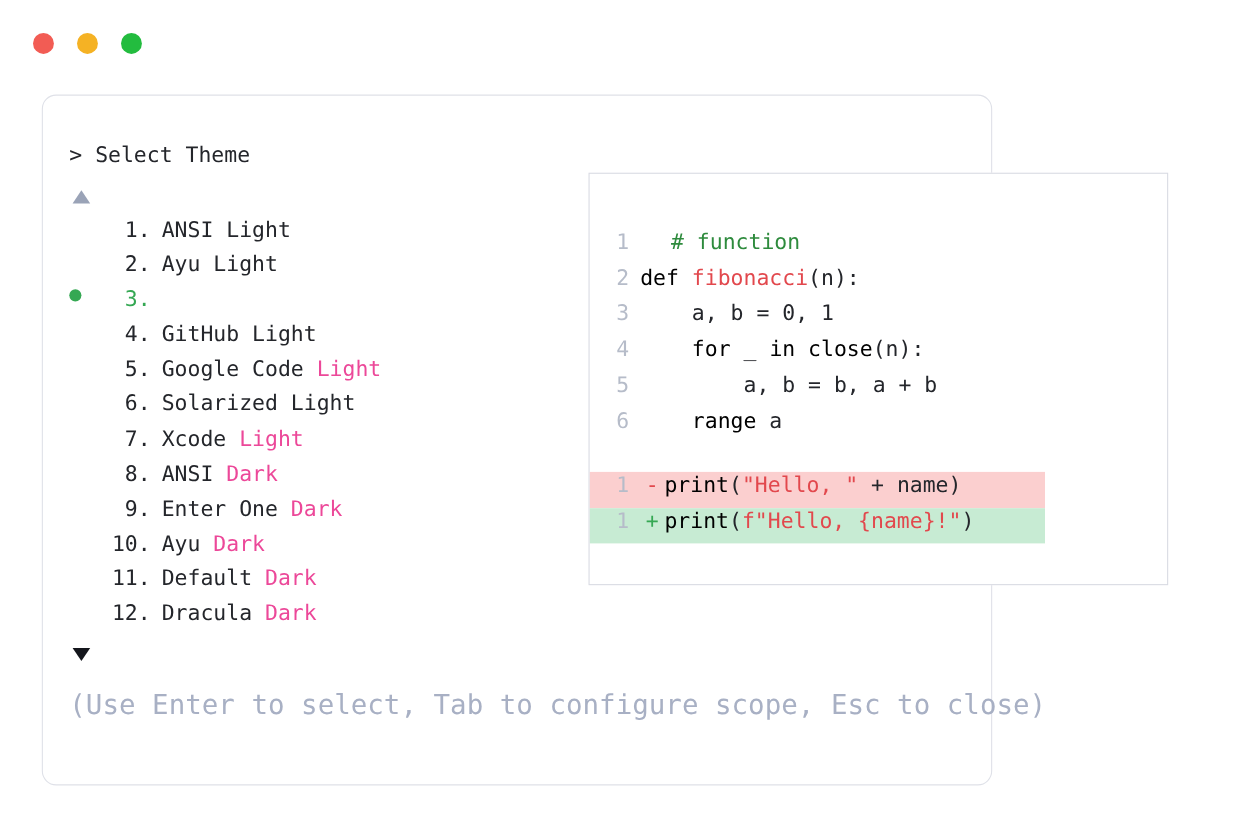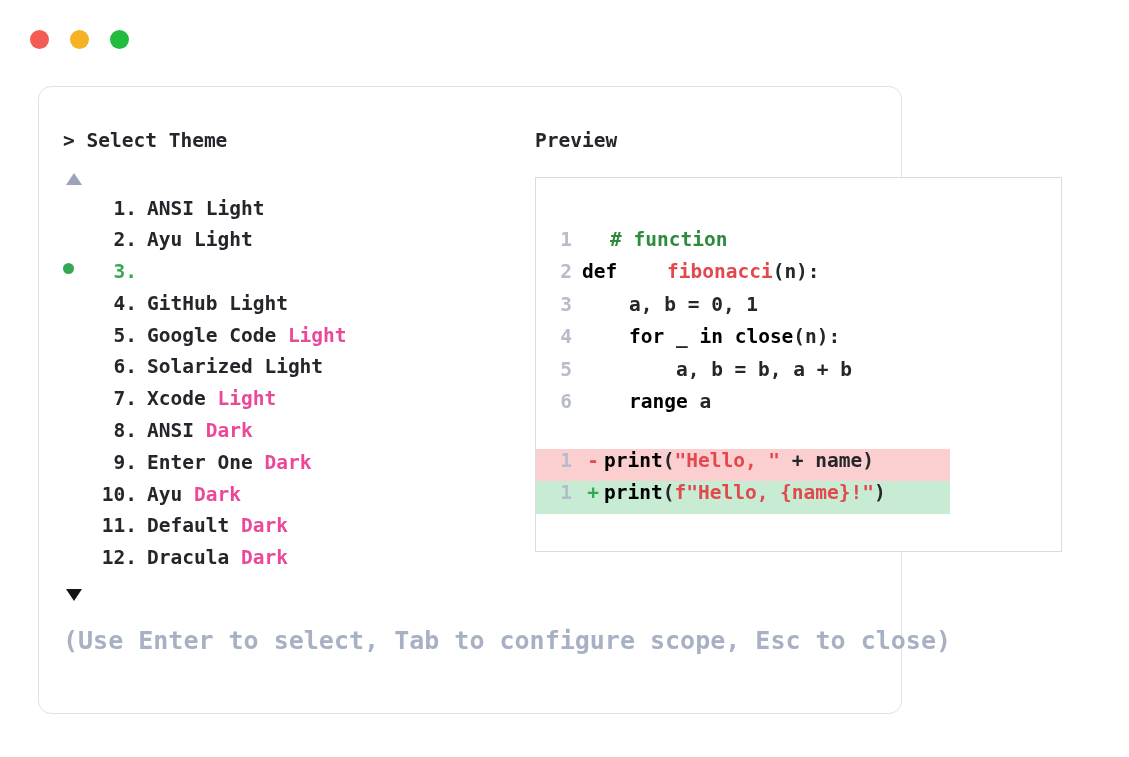--- a/index.html
+++ b/index.html
@@ -36,21 +36,20 @@
   .card {
     position: absolute;
     left: 38px;
     top: 86px;
     width: 864px;
     height: 628px;
     background: #ffffff;
     border: 1.5px solid #dfe1e8;
     border-radius: 13px;
     box-sizing: border-box;
-    font-weight: bold;
   }
 
   
   .columns {
     position: absolute;
     left: 0;
     top: 0;
     width: 100%;
     height: 100%;
   }
@@ -166,21 +165,21 @@
     width: 26px;
     flex: 0 0 26px;
     text-align: right;
     color: #b6bcc9;
     padding-right: 10px;
   }
   .code-gap { height: 26px; }
 
   .tok-comment { color: #2e8b3d; margin-left: 28px; }
   .tok-kw      { color: #000000; }
-  .tok-fn      { color: #e2484d; margin-left: 38px; }
+  .tok-fn      { color: #e2484d; }
   .tok-str     { color: #e2484d; }
   .tok-plain   { color: #24262b; }
 
   
   .diff-row {
     display: flex;
     align-items: baseline;
     height: 32.5px;
     font-size: 19.5px;
     white-space: pre;
@@ -227,21 +226,20 @@
           <div class="theme-row"><span class="bullet-cell"></span><span class="idx">9.</span><span>Enter One</span><span class="suffix-dim"> Dark</span></div>
           <div class="theme-row"><span class="bullet-cell"></span><span class="idx">10.</span><span>Ayu</span><span class="suffix-dim"> Dark</span></div>
           <div class="theme-row"><span class="bullet-cell"></span><span class="idx">11.</span><span>Default</span><span class="suffix-dim"> Dark</span></div>
           <div class="theme-row"><span class="bullet-cell"></span><span class="idx">12.</span><span>Dracula</span><span class="suffix-dim"> Dark</span></div>
         </div>
 
       <div class="arrow-down"></div>
     </div>
 
     <div class="col-right">
-      <div class="section-title">Preview</div>
 
       <div class="code-panel">
         <div id="code-lines">
             <div class="code-line"><span class="lineno">1</span><span class="tok-comment"># function</span></div>
             <div class="code-line"><span class="lineno">2</span><span class="tok-kw">def </span><span class="tok-fn">fibonacci</span><span class="tok-plain">(n):</span></div>
             <div class="code-line"><span class="lineno">3</span><span class="tok-plain">    a, b = 0, 1</span></div>
             <div class="code-line"><span class="lineno">4</span><span class="tok-plain">    </span><span class="tok-kw">for</span><span class="tok-plain"> _ </span><span class="tok-kw">in close</span><span class="tok-plain">(n):</span></div>
             <div class="code-line"><span class="lineno">5</span><span class="tok-plain">        a, b = b, a + b</span></div>
             <div class="code-line"><span class="lineno">6</span><span class="tok-plain">    </span><span class="tok-kw">range</span><span class="tok-plain"> a</span></div>
           </div>

